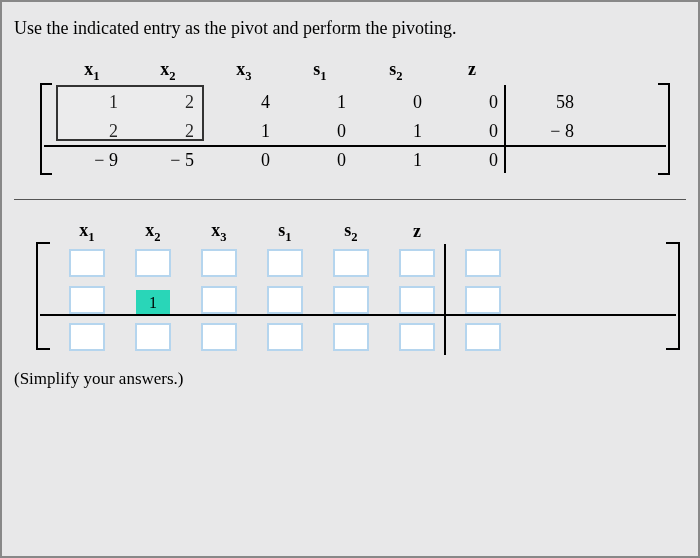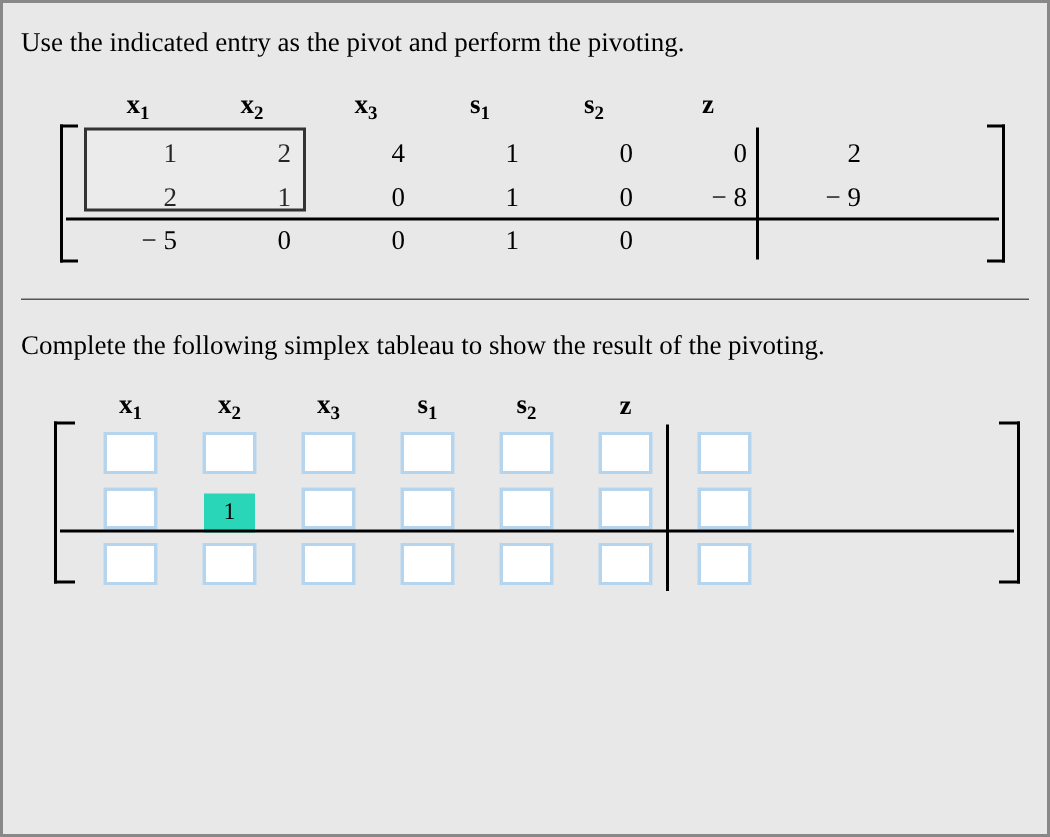--- a/index.html
+++ b/index.html
@@ -152,41 +152,41 @@
       <div class="hdr"><span>s</span><sub>2</sub></div>
       <div class="hdr"><span>z</span></div>
       <div class="hdr"></div>
 
       <div class="cell">1</div>
       <div class="cell">2</div>
       <div class="cell">4</div>
       <div class="cell">1</div>
       <div class="cell">0</div>
       <div class="cell">0</div>
+      <div class="cell">58</div>
 
       <div class="cell">2</div>
       <div class="cell">2</div>
       <div class="cell">1</div>
       <div class="cell">0</div>
       <div class="cell">1</div>
       <div class="cell">0</div>
 
       <div class="cell">− 8</div>
       <div class="cell">− 9</div>
       <div class="cell">− 5</div>
       <div class="cell">0</div>
       <div class="cell">0</div>
       <div class="cell">1</div>
       <div class="cell">0</div>
     </div>
   </div>
 
   <hr class="rule">
 
-  <div class="instruction">Complete the following simplex tableau to show the result of the pivoting.</div>
 
   <div class="tableau2">
     <div class="bracket-left2"></div>
     <div class="bracket-right2"></div>
     <div class="sep-h2" style="top:94px"></div>
     <div class="sep-v2" style="left:390px"></div>
     <div class="pivot-box2" style="top:58px;left:60px;width:78px;height:32px"></div>
 
     <div class="tableau2-grid">
       <div class="hdr2"><span>x</span><sub>1</sub></div>
@@ -216,13 +216,14 @@
       <div class="inputcell"><span class="inputbox"></span></div>
       <div class="inputcell"><span class="inputbox"></span></div>
       <div class="inputcell"><span class="inputbox"></span></div>
       <div class="inputcell"><span class="inputbox"></span></div>
       <div class="inputcell"><span class="inputbox"></span></div>
       <div class="inputcell"><span class="inputbox"></span></div>
       <div class="inputcell"><span class="inputbox"></span></div>
     </div>
   </div>
 
+  <div class="note">(Simplify your answers.)</div>
 </div>
 
 </body></html>

